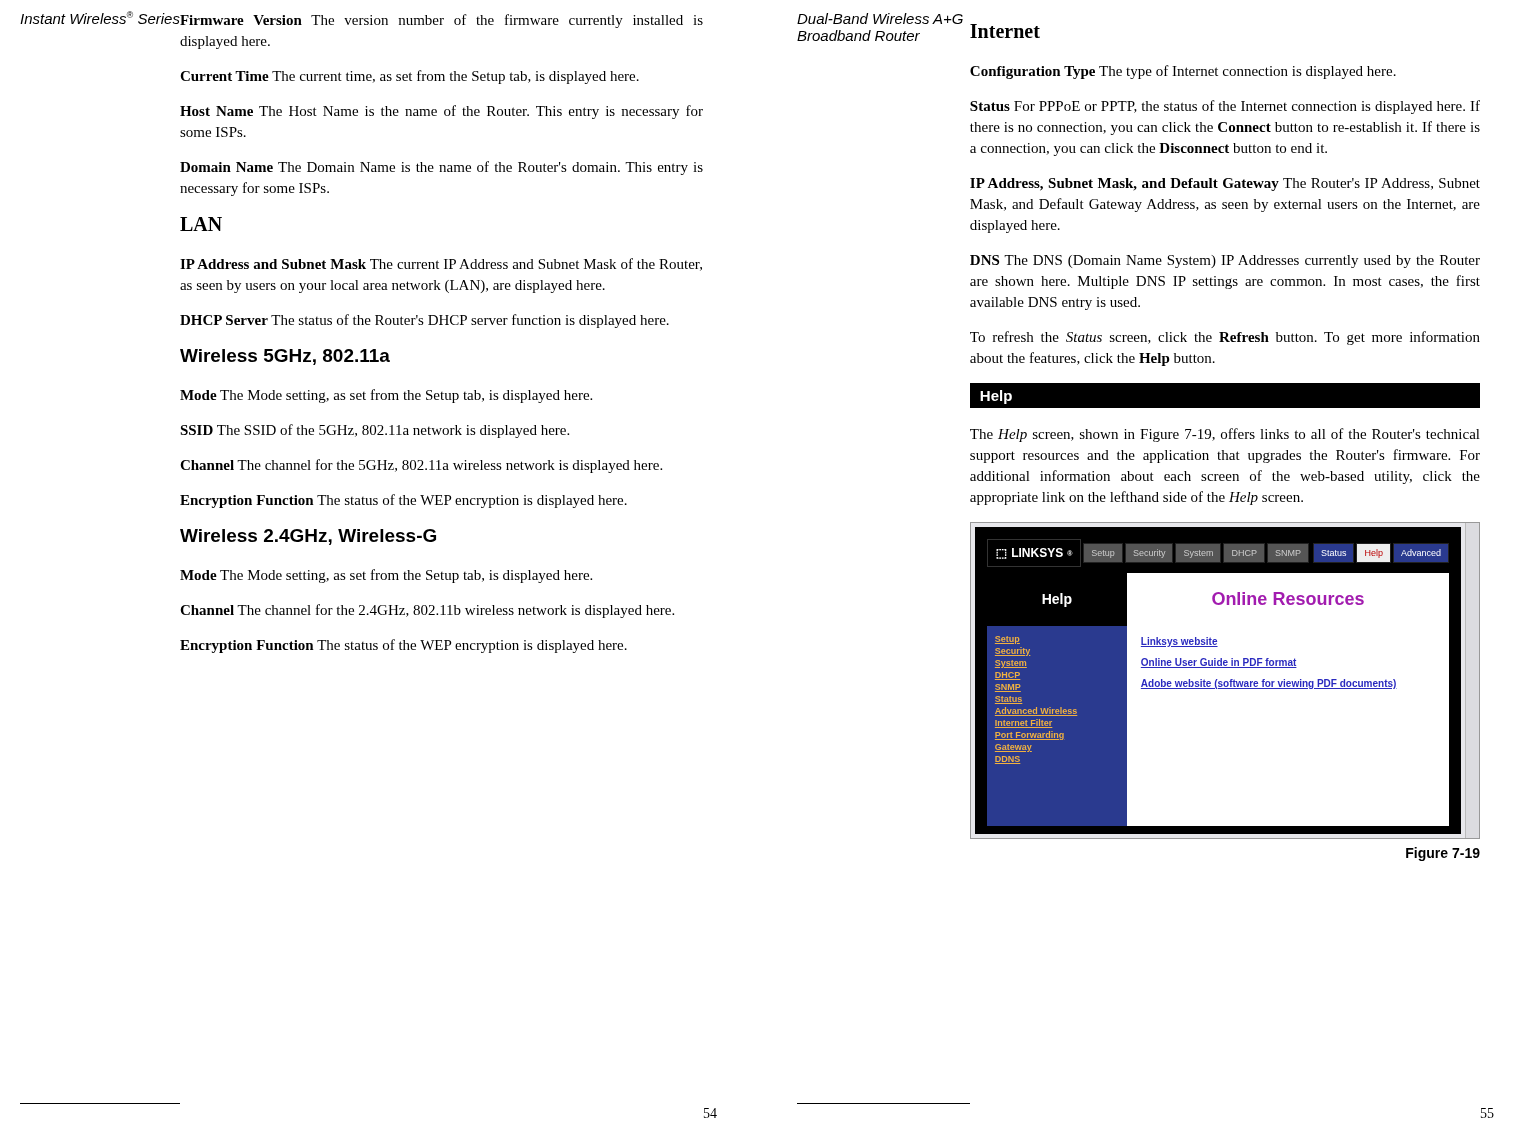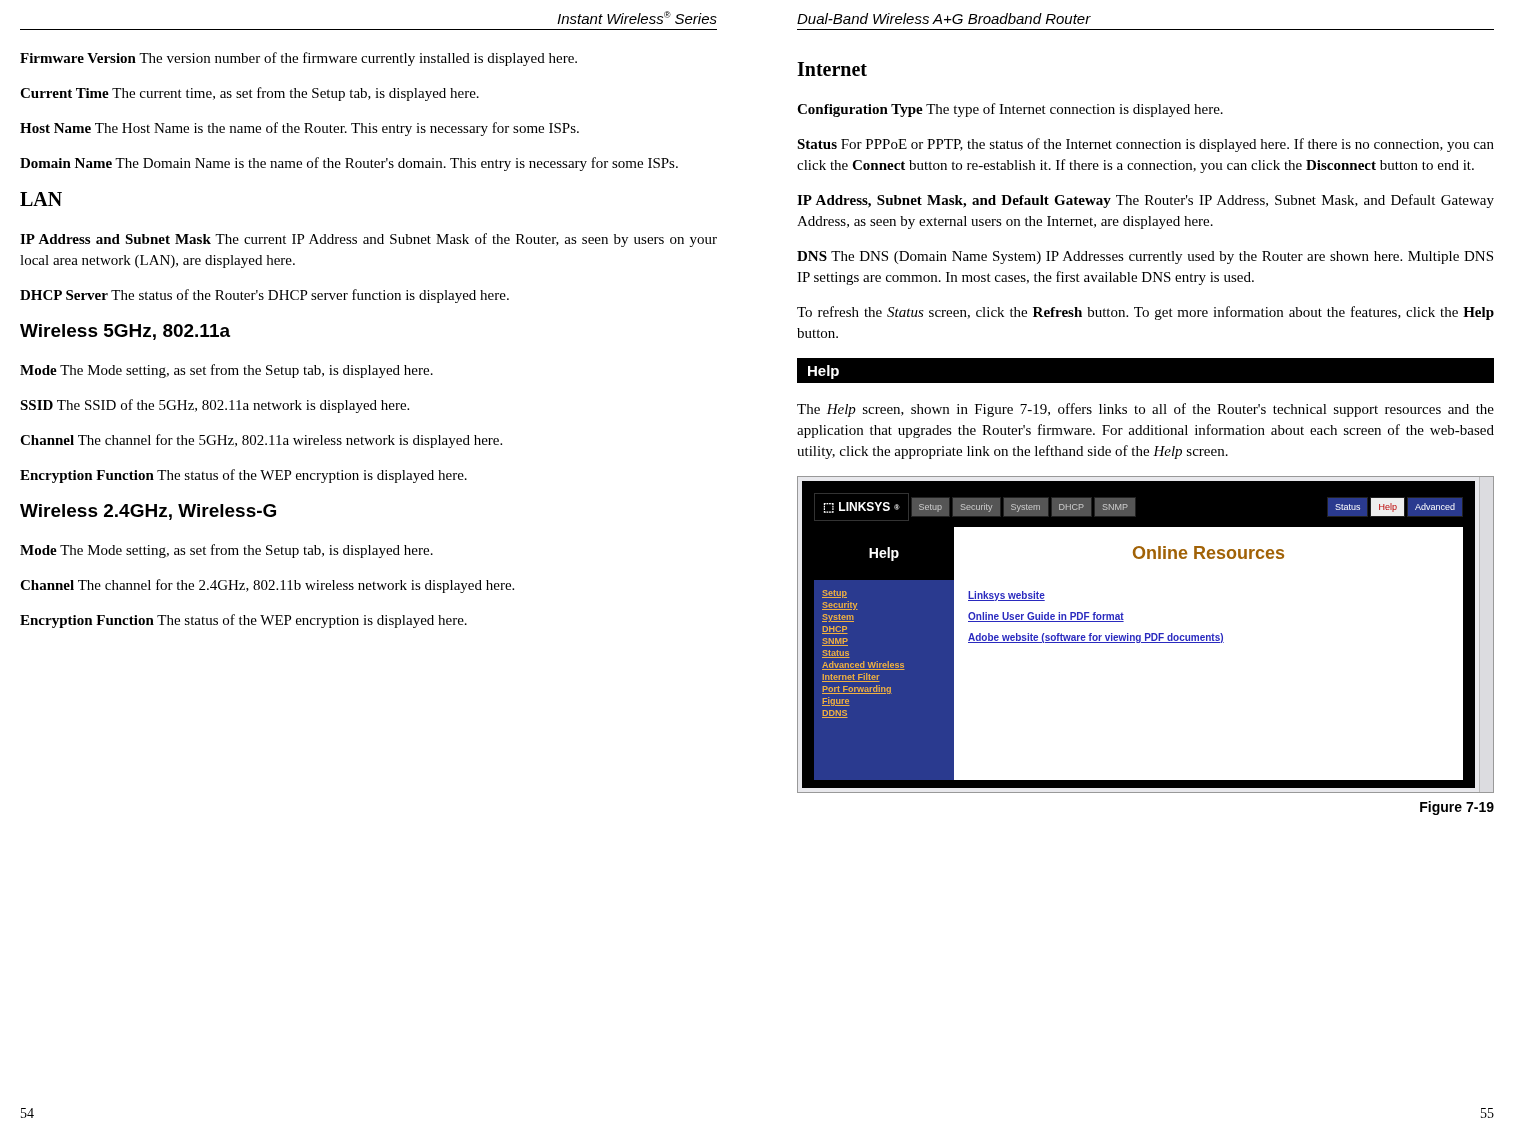--- a/index.html
+++ b/index.html
@@ -10,21 +10,20 @@
       background: #fff;
       width: 1514px;
       height: 1132px;
       display: flex;
       padding: 0;
     }
     .page {
       width: 50%;
       padding: 10px 30px 10px 30px;
       display: flex;
-      flex-direction: column;
     }
     .page-left { padding-left: 20px; padding-right: 40px; }
     .page-right { padding-right: 20px; padding-left: 40px; }
     .page-header {
       font-style: italic;
       font-family: Arial, Helvetica, sans-serif;
       font-size: 15px;
       border-bottom: 1px solid #000;
       padding-bottom: 2px;
       margin-bottom: 18px;
@@ -84,21 +83,21 @@
     }
     .sub-left {
       background: #000; color: #fff; font-weight: bold; font-size: 14px;
       width: 140px; text-align: center; padding: 18px 0;
       font-family: Arial, sans-serif;
     }
     .sub-right {
       flex: 1; background: #fff; text-align: center; padding: 16px 0;
     }
     .online-res {
-      color: #a16207; font-family: Arial, sans-serif; font-weight: bold;
+      color: #a21caf; font-family: Arial, sans-serif; font-weight: bold;
       font-size: 18px;
     }
     .router-body {
       display: flex; background: #fff; min-height: 200px;
     }
     .nav-left {
       width: 140px; background: #2a3a8f; padding: 8px;
     }
     .nav-left a {
       display: block; color: #f0b040; font-size: 9px; font-weight: bold;
@@ -211,21 +210,21 @@
           <div class="nav-left">
             <a>Setup</a>
             <a>Security</a>
             <a>System</a>
             <a>DHCP</a>
             <a>SNMP</a>
             <a>Status</a>
             <a>Advanced Wireless</a>
             <a>Internet Filter</a>
             <a>Port Forwarding</a>
-            <a>Figure</a>
+            <a>Gateway</a>
             <a>DDNS</a>
           </div>
           <div class="res-right">
             <a>Linksys website</a>
             <a>Online User Guide in PDF format</a>
             <a>Adobe website (software for viewing PDF documents)</a>
           </div>
         </div>
       </div>
     </div>

